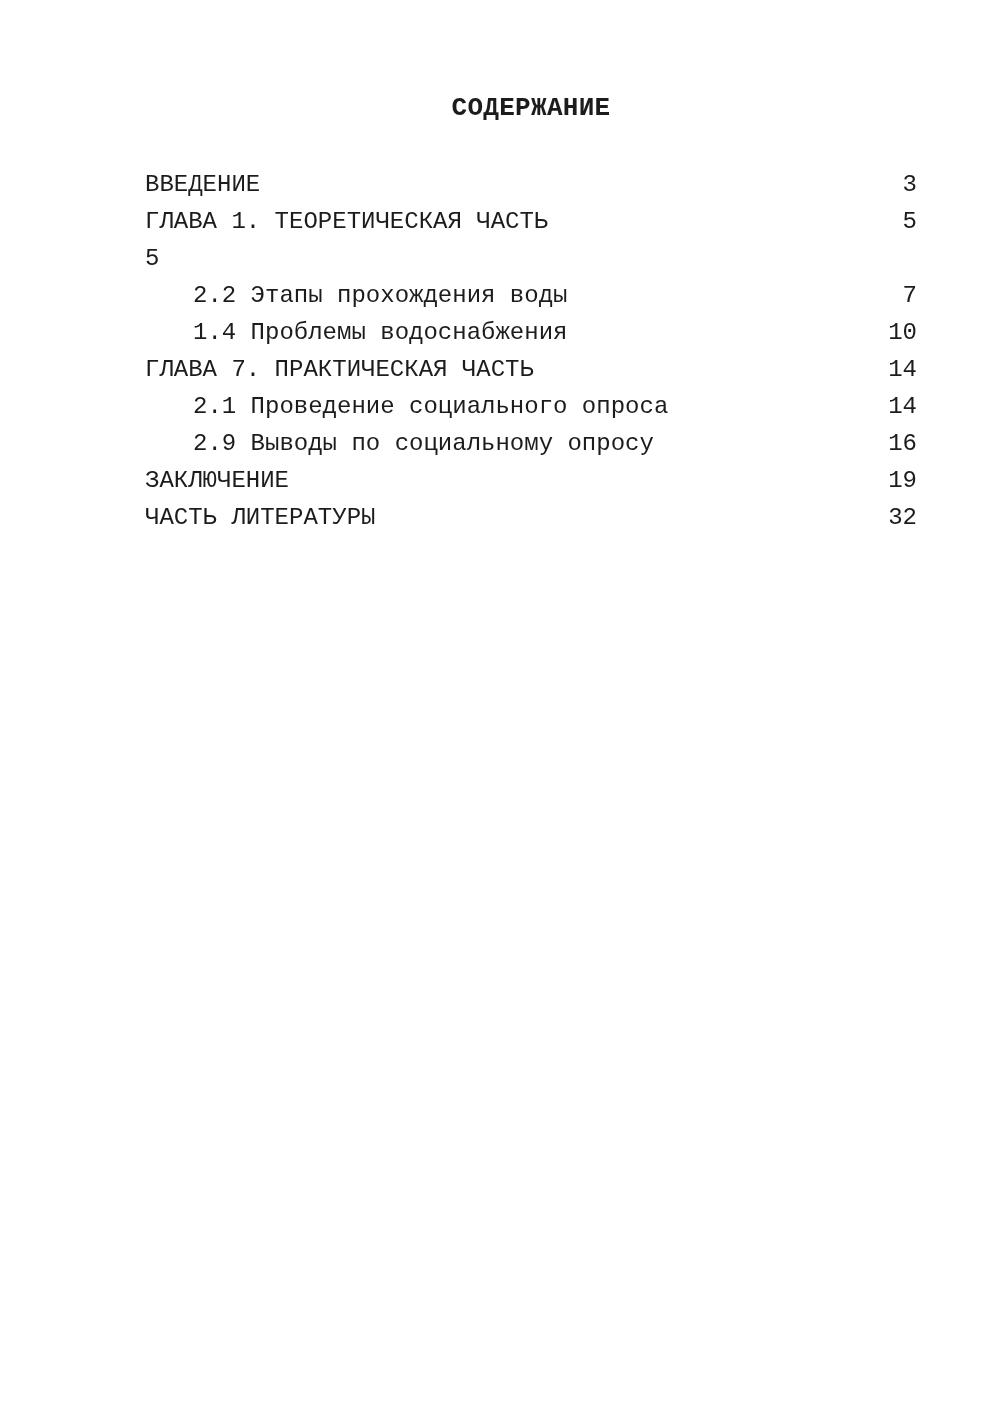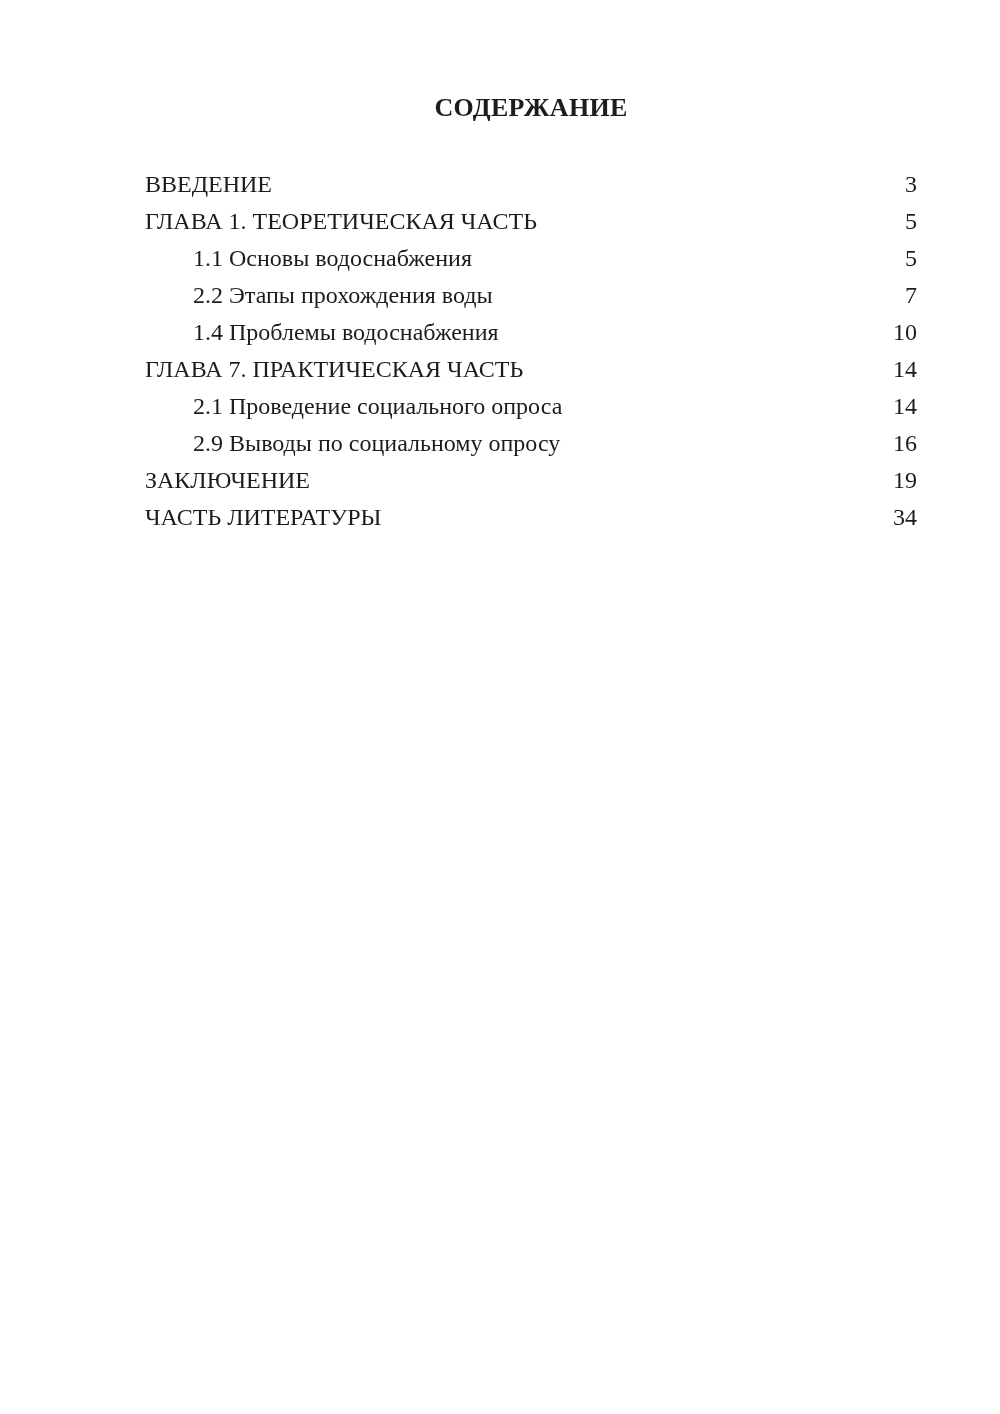--- a/index.html
+++ b/index.html
@@ -10,21 +10,21 @@
   html, body {
     margin: 0;
     padding: 0;
     background: var(--page-bg);
   }
   .page {
     position: relative;
     width: 1000px;
     height: 1026px;
     background: var(--page-bg);
-    font-family: Liberation Serif, serif;
+    font-family: Liberation Mono, monospace;
     color: var(--text-color);
     overflow: hidden;
   }
   .title {
     position: absolute;
     top: 92px;
     left: 145px;
     width: 772px;
     margin: 0;
     text-align: center;
@@ -78,21 +78,20 @@
   <div class="toc" id="toc">
       <div class="toc-row">
         <span class="toc-label">ВВЕДЕНИЕ</span>
         <span class="toc-page">3</span>
       </div>
       <div class="toc-row">
         <span class="toc-label">ГЛАВА 1. ТЕОРЕТИЧЕСКАЯ ЧАСТЬ</span>
         <span class="toc-page">5</span>
       </div>
       <div class="toc-row indent">
-        <span class="toc-label">1.1 Основы водоснабжения</span>
         <span class="toc-page">5</span>
       </div>
       <div class="toc-row indent">
         <span class="toc-label">2.2 Этапы прохождения воды</span>
         <span class="toc-page">7</span>
       </div>
       <div class="toc-row indent">
         <span class="toc-label">1.4 Проблемы водоснабжения</span>
         <span class="toc-page">10</span>
       </div>
@@ -107,18 +106,18 @@
       <div class="toc-row indent">
         <span class="toc-label">2.9 Выводы по социальному опросу</span>
         <span class="toc-page">16</span>
       </div>
       <div class="toc-row">
         <span class="toc-label">ЗАКЛЮЧЕНИЕ</span>
         <span class="toc-page">19</span>
       </div>
       <div class="toc-row">
         <span class="toc-label">ЧАСТЬ ЛИТЕРАТУРЫ</span>
-        <span class="toc-page">34</span>
+        <span class="toc-page">32</span>
       </div>
     </div>
 
   <div class="page-number">2</div>
 </div>
 
 </body></html>

